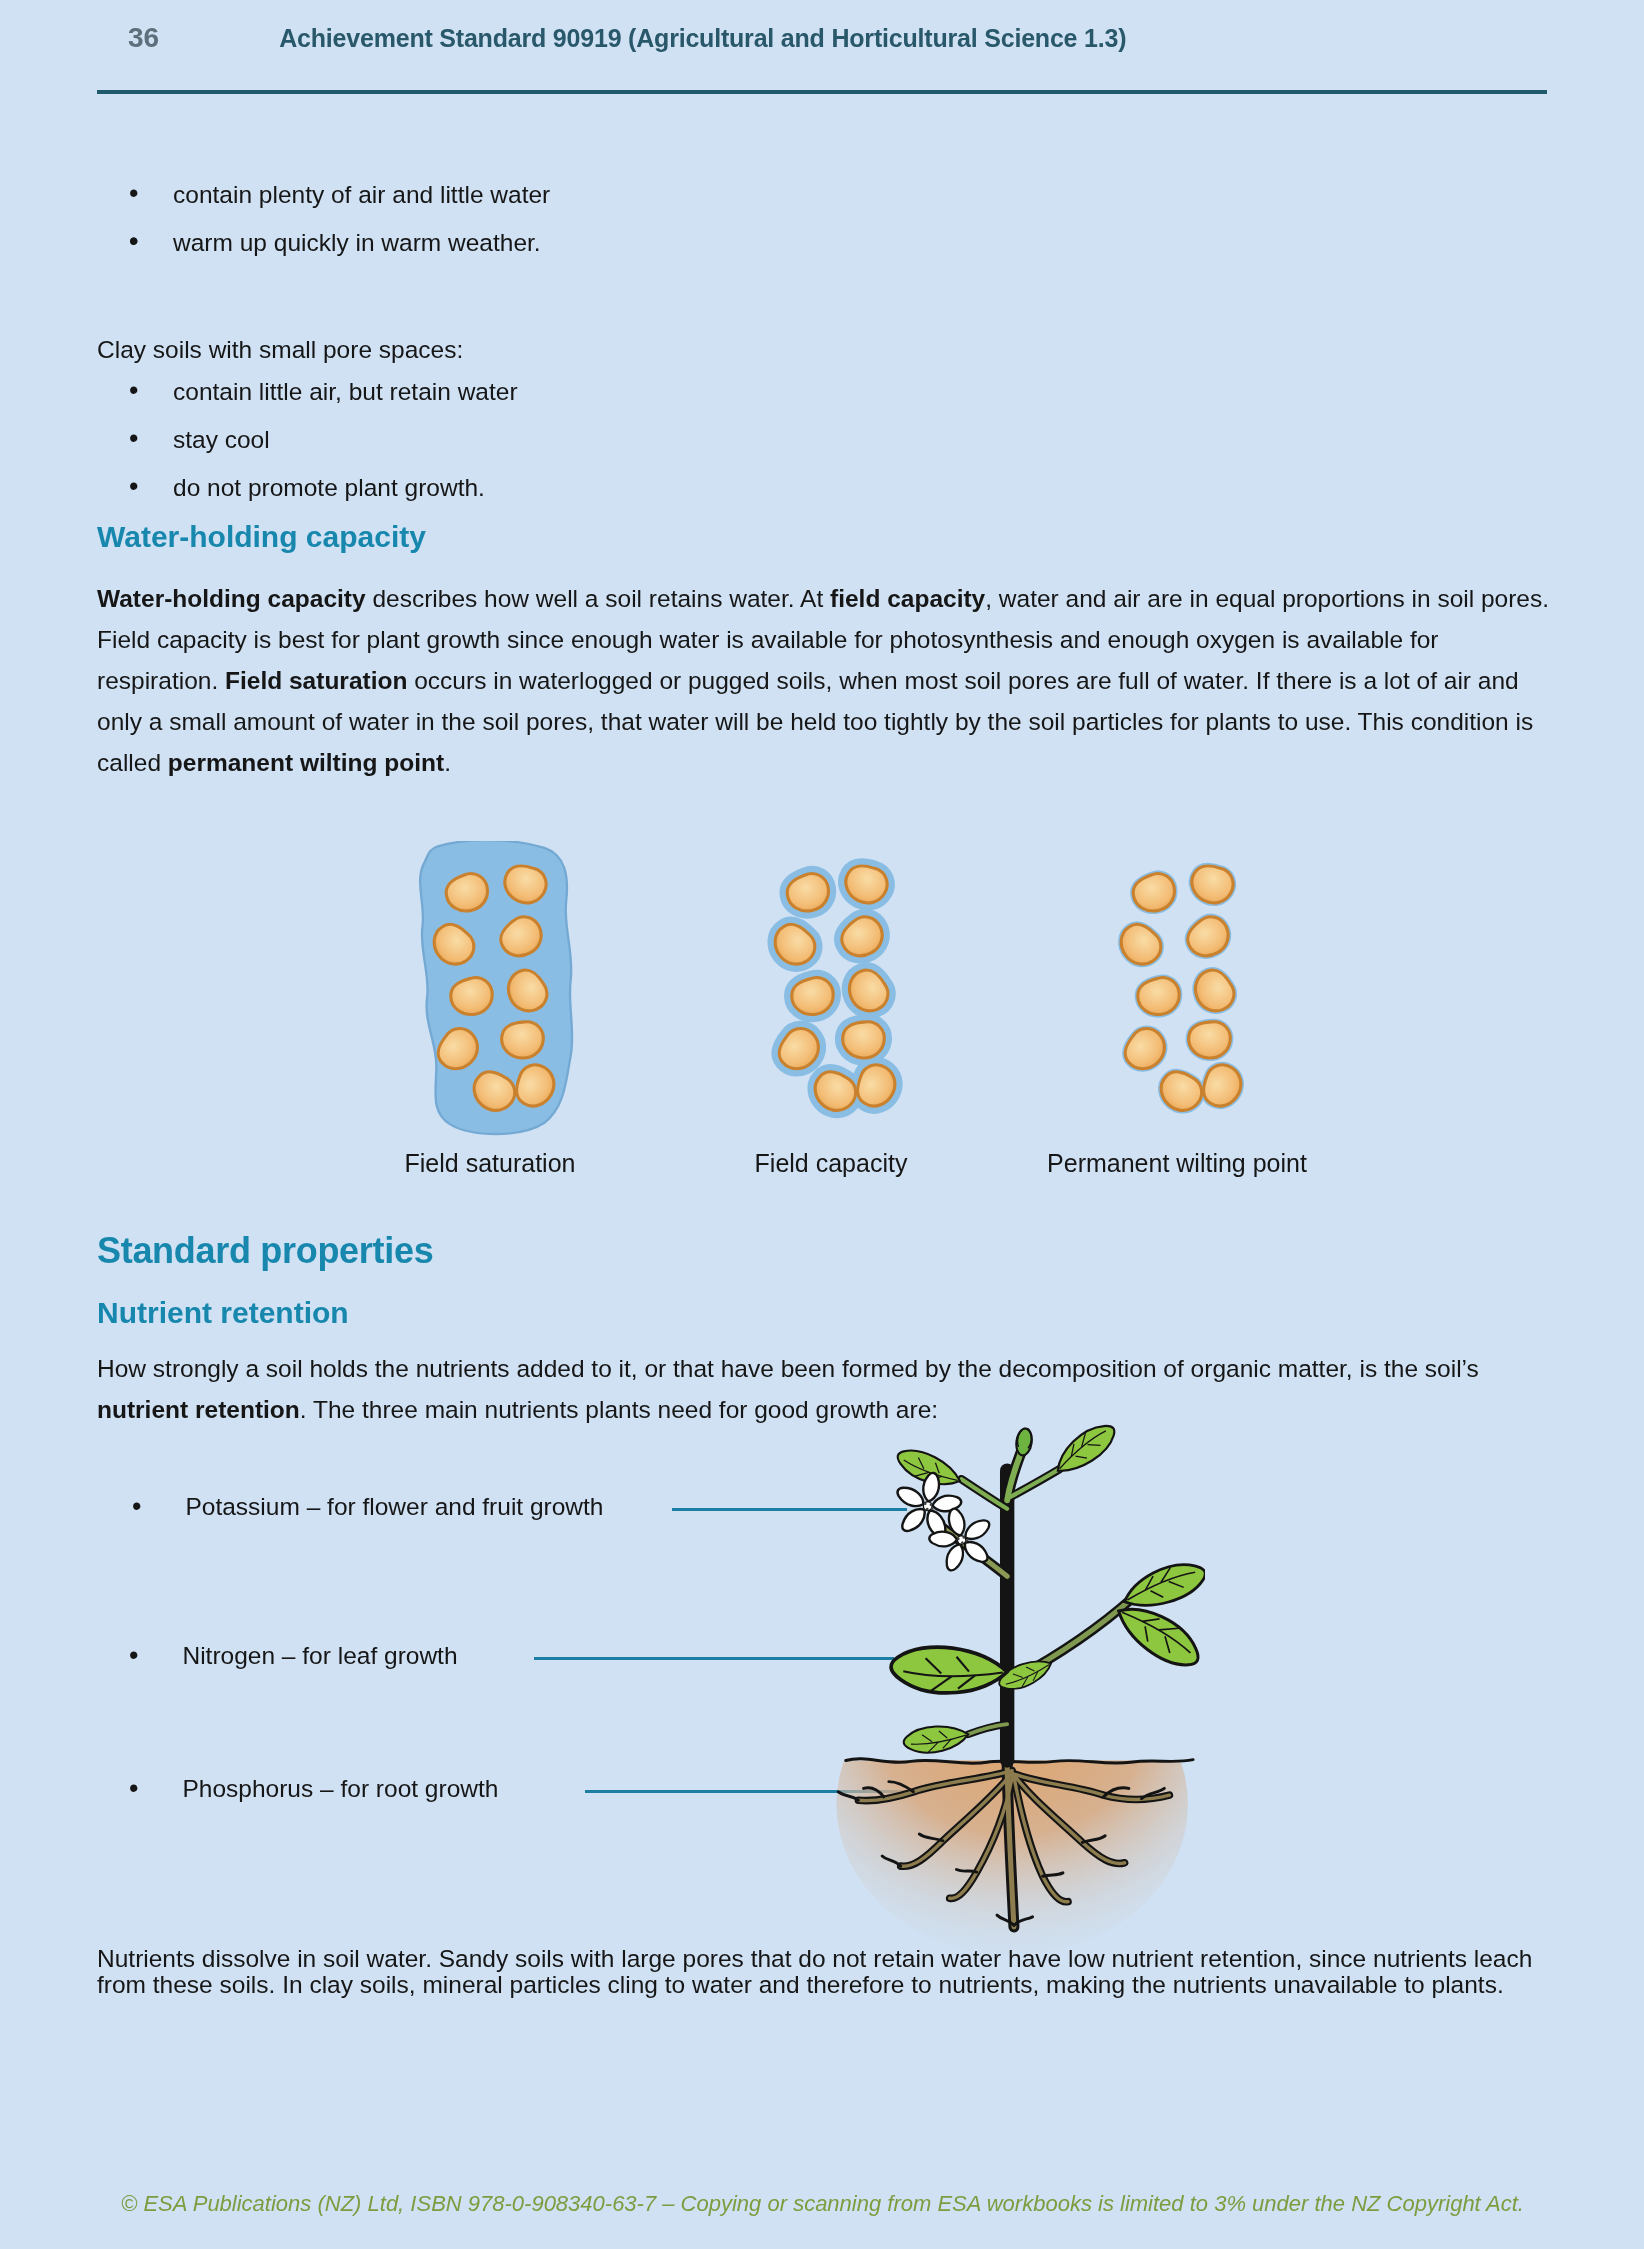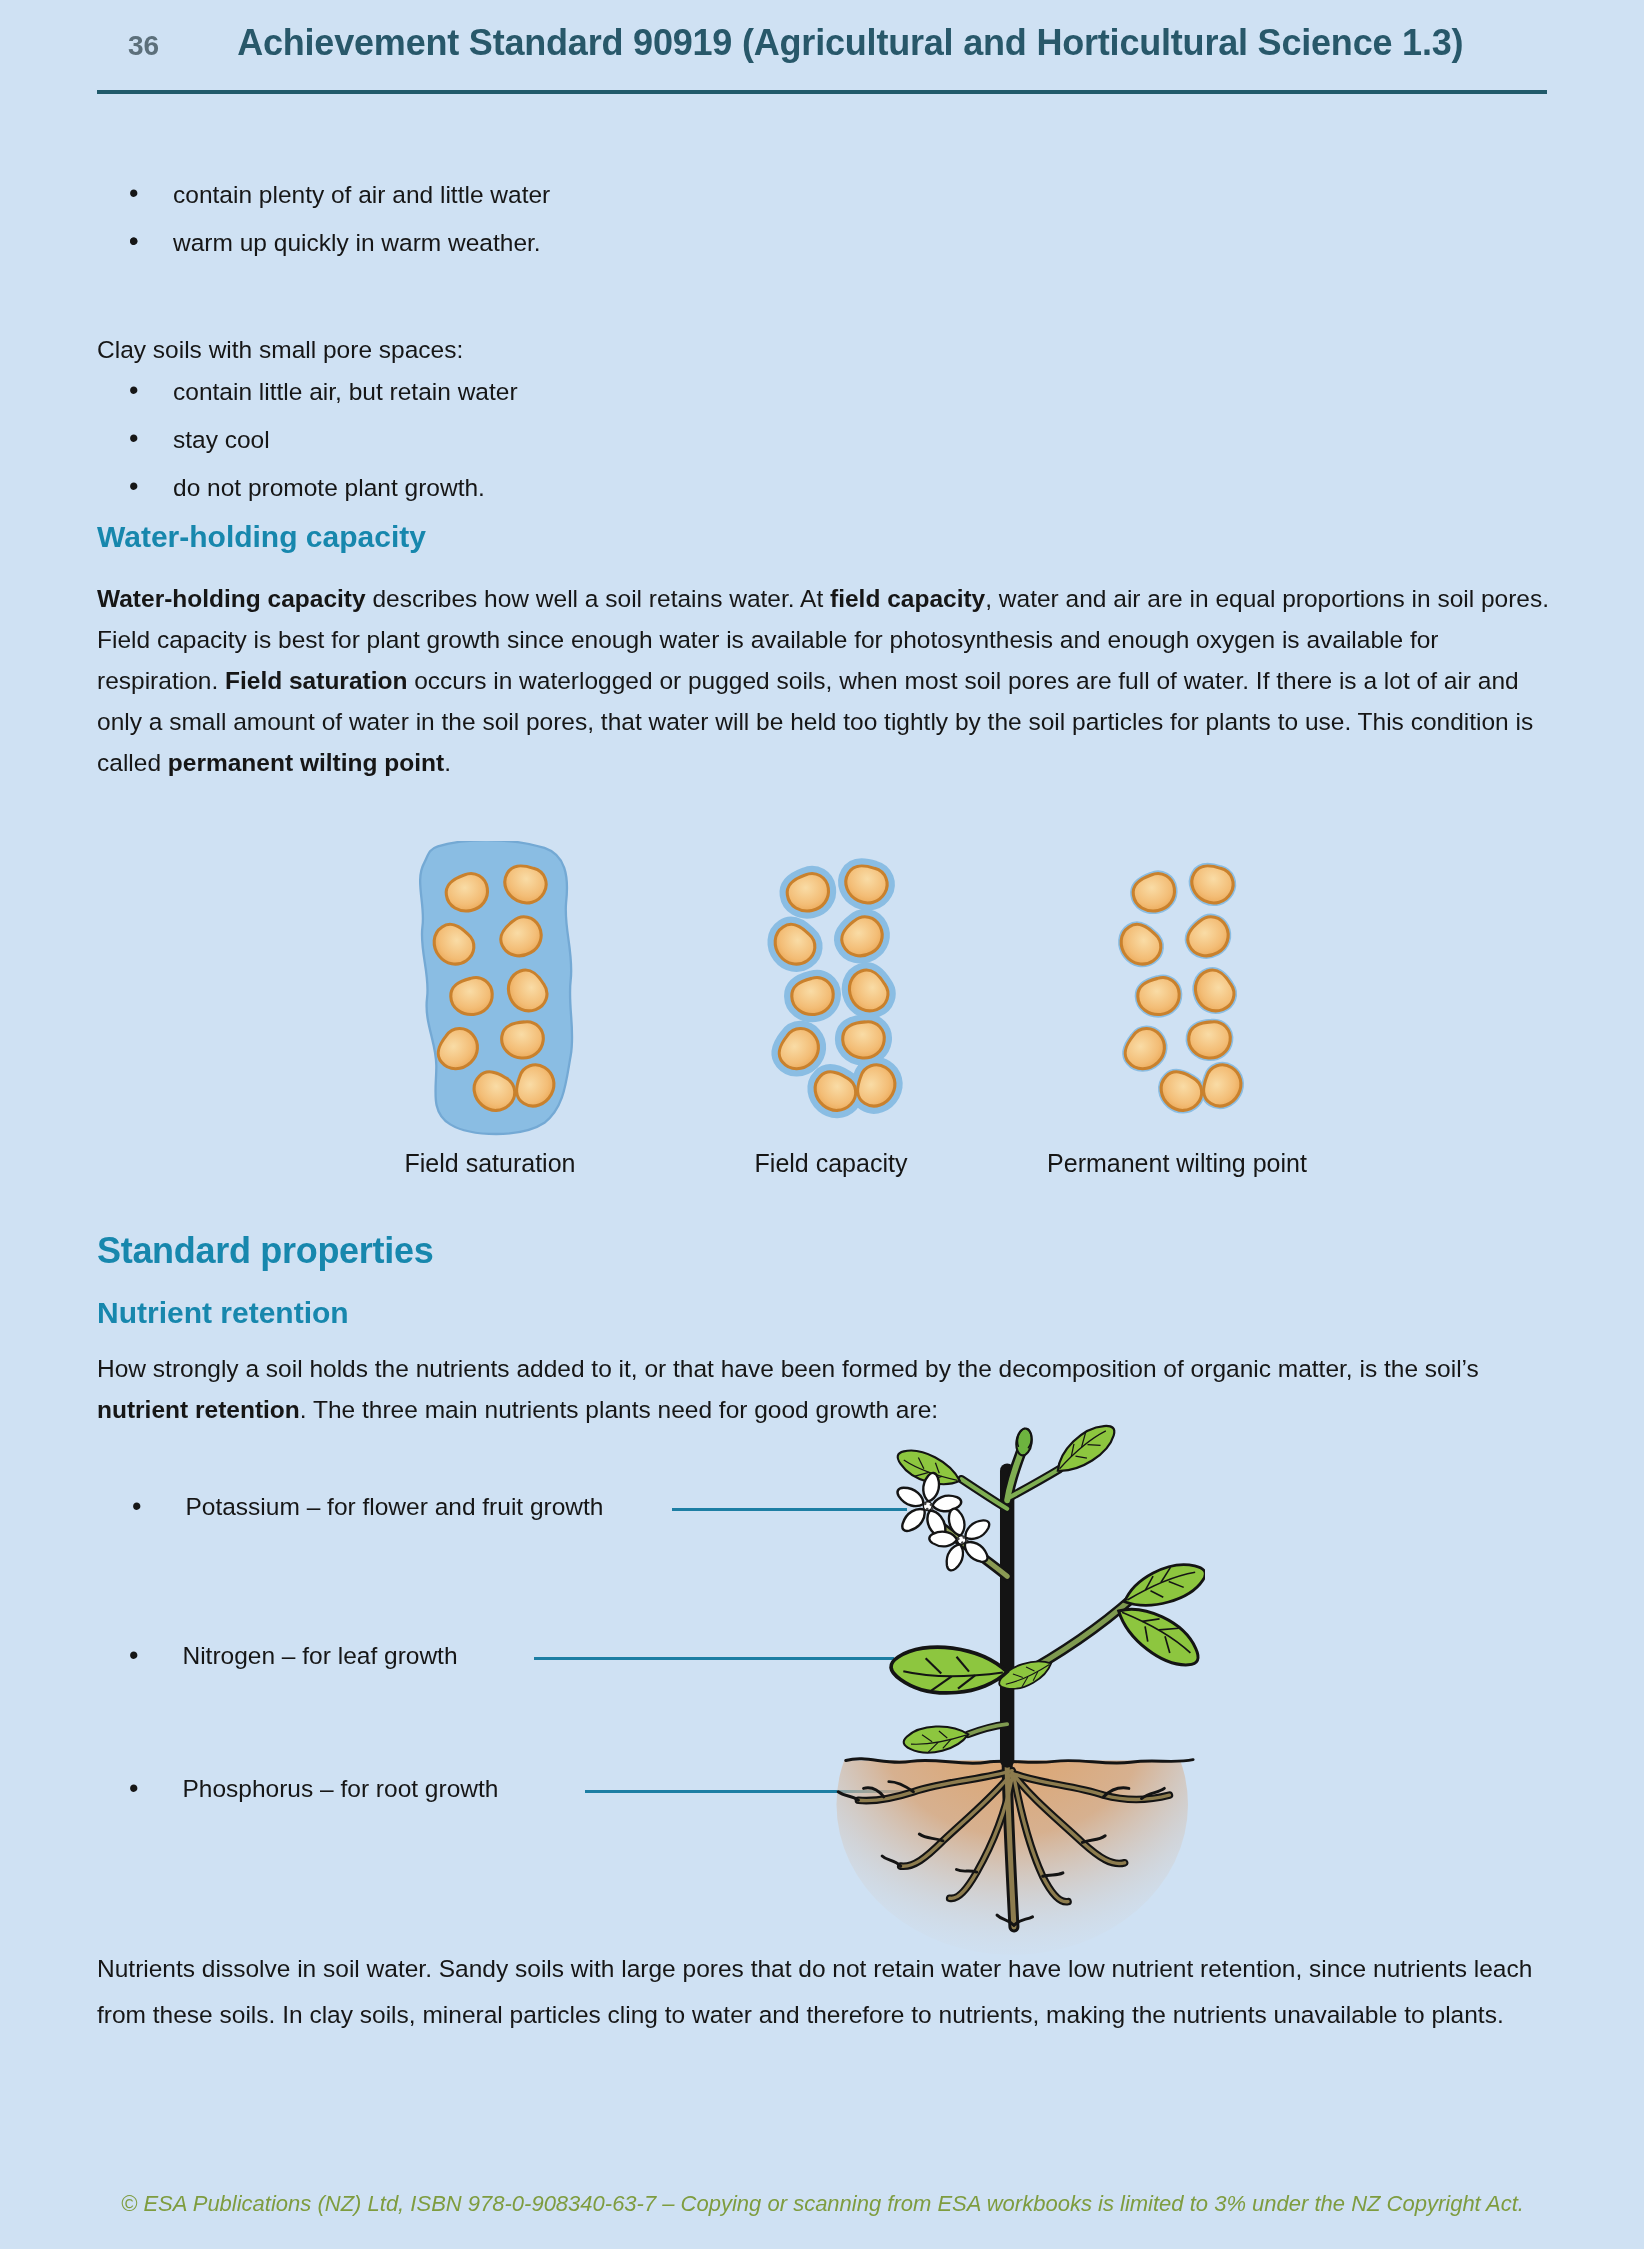--- a/index.html
+++ b/index.html
@@ -2,21 +2,21 @@
 <html style="font-size:13.5px"><head>
 <meta charset="utf-8">
 <style>
   html,body{margin:0;padding:0;background:#cfe1f3;}
   .page{position:relative;width:1645px;height:2250px;background:#cfe1f3;
         font-family:"Liberation Sans",sans-serif;color:#161616;overflow:hidden;}
   .abs{position:absolute;}
   
   .hdr{left:128px;top:22px;display:flex;align-items:baseline;text-align:center;}
   .pagenum{font-size:28px;font-weight:bold;color:#5c6f7a;}
-  .hdrtitle{font-size:36px;font-weight:bold;color:#28586a;margin-left:78px;letter-spacing:-0.2px;}
+  .hdrtitle{font-size:25px;font-weight:bold;color:#28586a;margin-left:120px;letter-spacing:-0.2px;}
   .rule{left:97px;top:90px;width:1450px;height:4.2px;background:#215a6a;}
   
   .body-text{font-size:24.5px;line-height:41px;}
   .blk{left:97px;width:1458px;}
   ul.blist{list-style:none;margin:0;padding:0;}
   ul.blist li{position:relative;padding-left:76px;margin-bottom:18px;font-size:24.5px;line-height:30px;}
   ul.blist li .dot{position:absolute;left:32px;top:-1.7px;font-size:27px;}
   .b{font-weight:bold;}
   .h-teal{font-size:30px;font-weight:bold;color:#1787ad;}
   .h-teal-big{font-size:36px;font-weight:bold;color:#1787ad;letter-spacing:-0.3px;}
@@ -30,21 +30,21 @@
   .nbullet{font-size:24.5px;line-height:30px;}
   .nbullet .dot{font-size:27px;margin-right:44px;}
   .callout{height:3.4px;background:#1d7ea3;}
   
   .ol{stroke:#141414;fill:none;stroke-linecap:round;}
   .leaf{fill:#8dc63f;stroke:#141414;stroke-width:3.5;}
   .lv{stroke:#141414;stroke-width:2;fill:none;}
   .petal{fill:#ffffff;stroke:#141414;stroke-width:2.5;}
   .rootol{stroke:#141414;fill:none;stroke-linecap:round;}
   .rootin{stroke:#8d7c4e;fill:none;stroke-linecap:round;}
-  .closing{font-size:24.5px;line-height:46px;}
+  .closing{font-size:24.5px;line-height:26px;}
   .footer{left:0;right:0;top:2191px;text-align:center;font-size:22px;font-style:italic;color:#7e9c3f;}
 </style>
 </head>
 <body>
 
 <div class="page">
 
   <svg width="0" height="0" style="position:absolute" aria-hidden="true">
     <defs>
       <radialGradient id="gg" cx="45%" cy="38%" r="70%">

